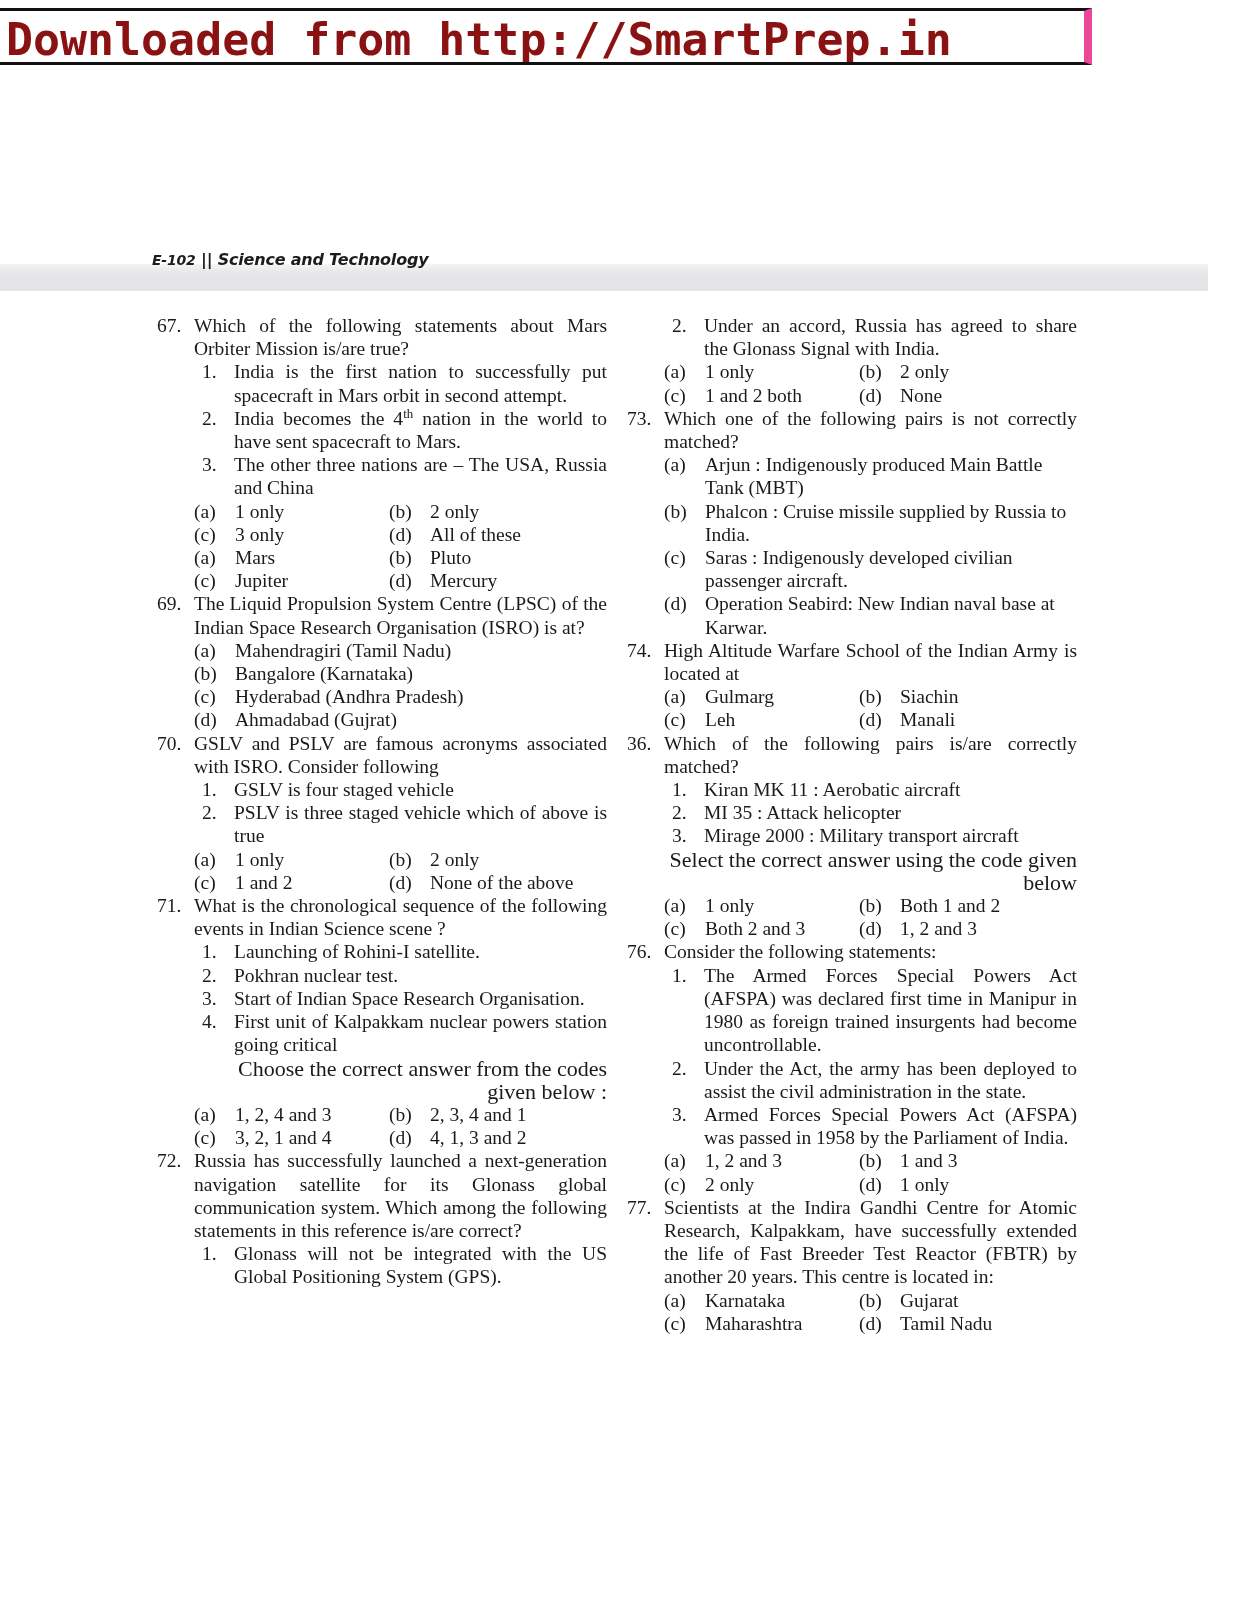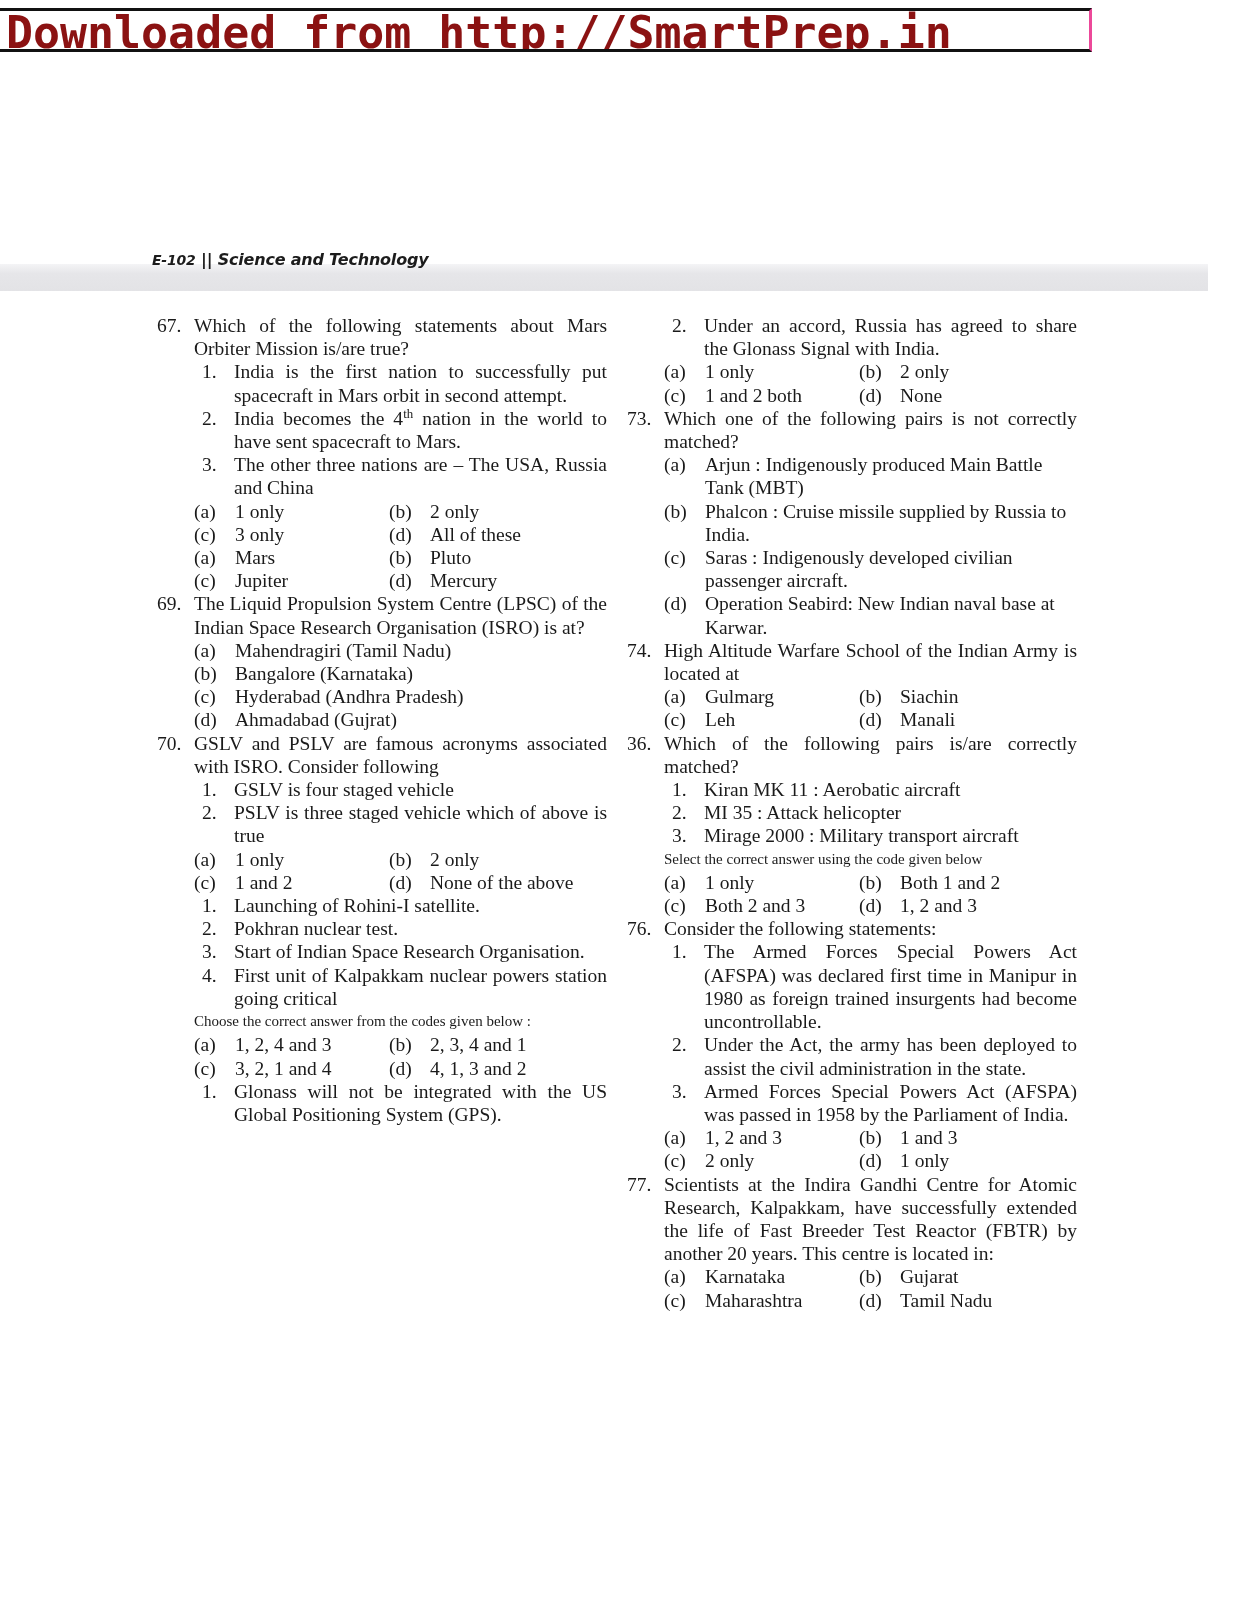--- a/index.html
+++ b/index.html
@@ -15,28 +15,28 @@
     position: relative;
     overflow: hidden;
   }
 
   
   .banner {
     position: absolute;
     left: 0;
     top: 8px;
     width: 1092px;
-    height: 44px;
+    height: 57px;
     border-top: 3px solid #111111;
     border-bottom: 3px solid #111111;
-    border-right: 3px solid #ec4899;
+    border-right: 8px solid #ec4899;
     background: #ffffff;
     box-sizing: border-box;
     display: flex;
-    align-items: flex-start;
+    align-items: flex-end;
     overflow: hidden;
   }
   .banner-text {
     font-family: "DejaVu Sans Mono", "Liberation Mono", monospace;
     font-weight: bold;
     font-size: 44px;
     line-height: 1;
     letter-spacing: 0px;
     color: #8b1212;
     white-space: nowrap;
@@ -125,23 +125,23 @@
     box-sizing: border-box;
   }
   .stmt-text {
     flex: 1 1 auto;
     text-align: justify;
     min-width: 0;
   }
 
   
   .q-para {
-    font-size: 15px;
+    font-size: 22px;
     line-height: 23.2px;
-    text-align: left;
+    text-align: right;
   }
 
   
   .opts-2col {
     display: grid;
     grid-template-columns: 195px 1fr;
     font-size: 19.5px;
     line-height: 23.2px;
   }
   .opts-1col {
@@ -294,20 +294,26 @@
           <div class="opt">
             <span class="opt-key">(c)</span>
             <span class="opt-val">1 and 2</span>
           </div>
           <div class="opt">
             <span class="opt-key">(d)</span>
             <span class="opt-val">None of the above</span>
           </div>
         </div>
       </div>
+      <div class="q">
+        <div class="q-num">71.</div>
+        <div class="q-body">
+          <div class="q-text">What is the chronological sequence of the following events in Indian Science scene ?</div>
+        </div>
+      </div>
       <div style="margin-left: 42px;">
         <div class="stmt">
           <div class="stmt-num">1.</div>
           <div class="stmt-text">Launching of Rohini-I satellite.</div>
         </div>
         <div class="stmt">
           <div class="stmt-num">2.</div>
           <div class="stmt-text">Pokhran nuclear test.</div>
         </div>
         <div class="stmt">
@@ -331,20 +337,26 @@
           <div class="opt">
             <span class="opt-key">(c)</span>
             <span class="opt-val">3, 2, 1 and 4</span>
           </div>
           <div class="opt">
             <span class="opt-key">(d)</span>
             <span class="opt-val">4, 1, 3 and 2</span>
           </div>
         </div>
       </div>
+      <div class="q">
+        <div class="q-num">72.</div>
+        <div class="q-body">
+          <div class="q-text">Russia has successfully launched a next-generation navigation satellite for its Glonass global communication system. Which among the following statements in this reference is/are correct?</div>
+        </div>
+      </div>
       <div style="margin-left: 42px;">
         <div class="stmt">
           <div class="stmt-num">1.</div>
           <div class="stmt-text">Glonass will not be integrated with the US Global Positioning System (GPS).</div>
         </div>
       </div>
     </div>
   <div class="column col-right" id="col-right">
       <div style="margin-left: 42px;">
         <div class="stmt">

